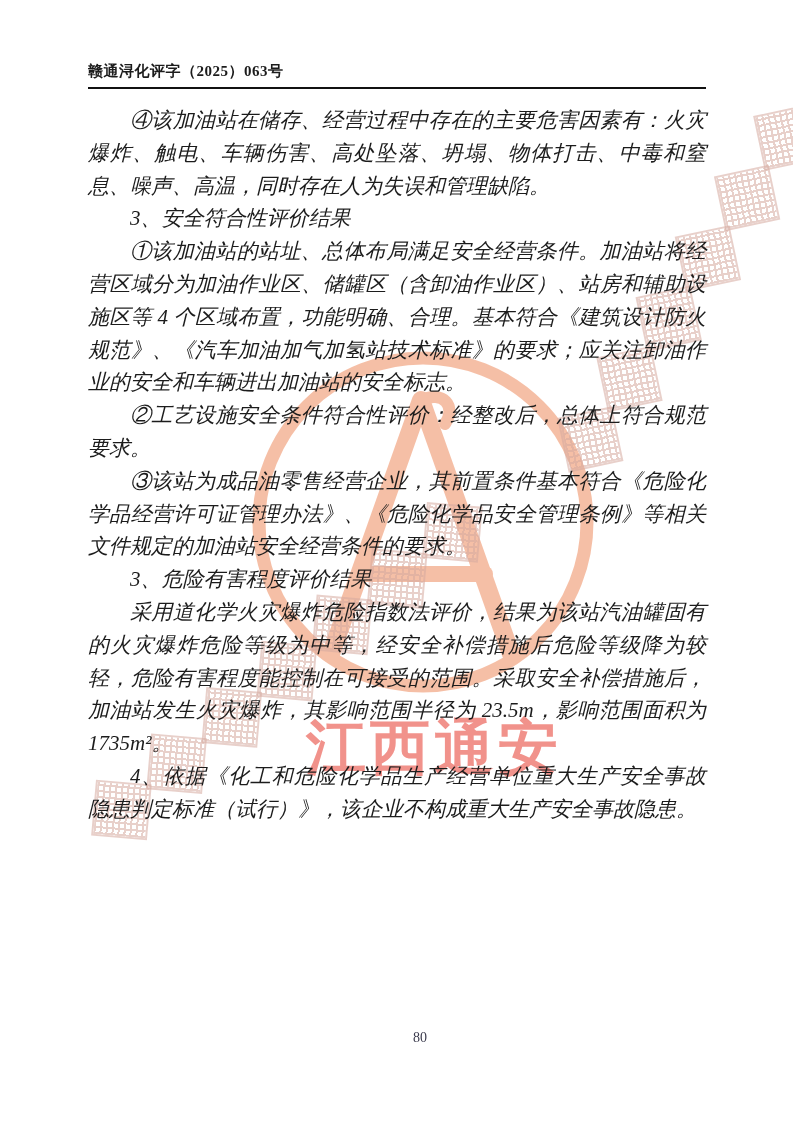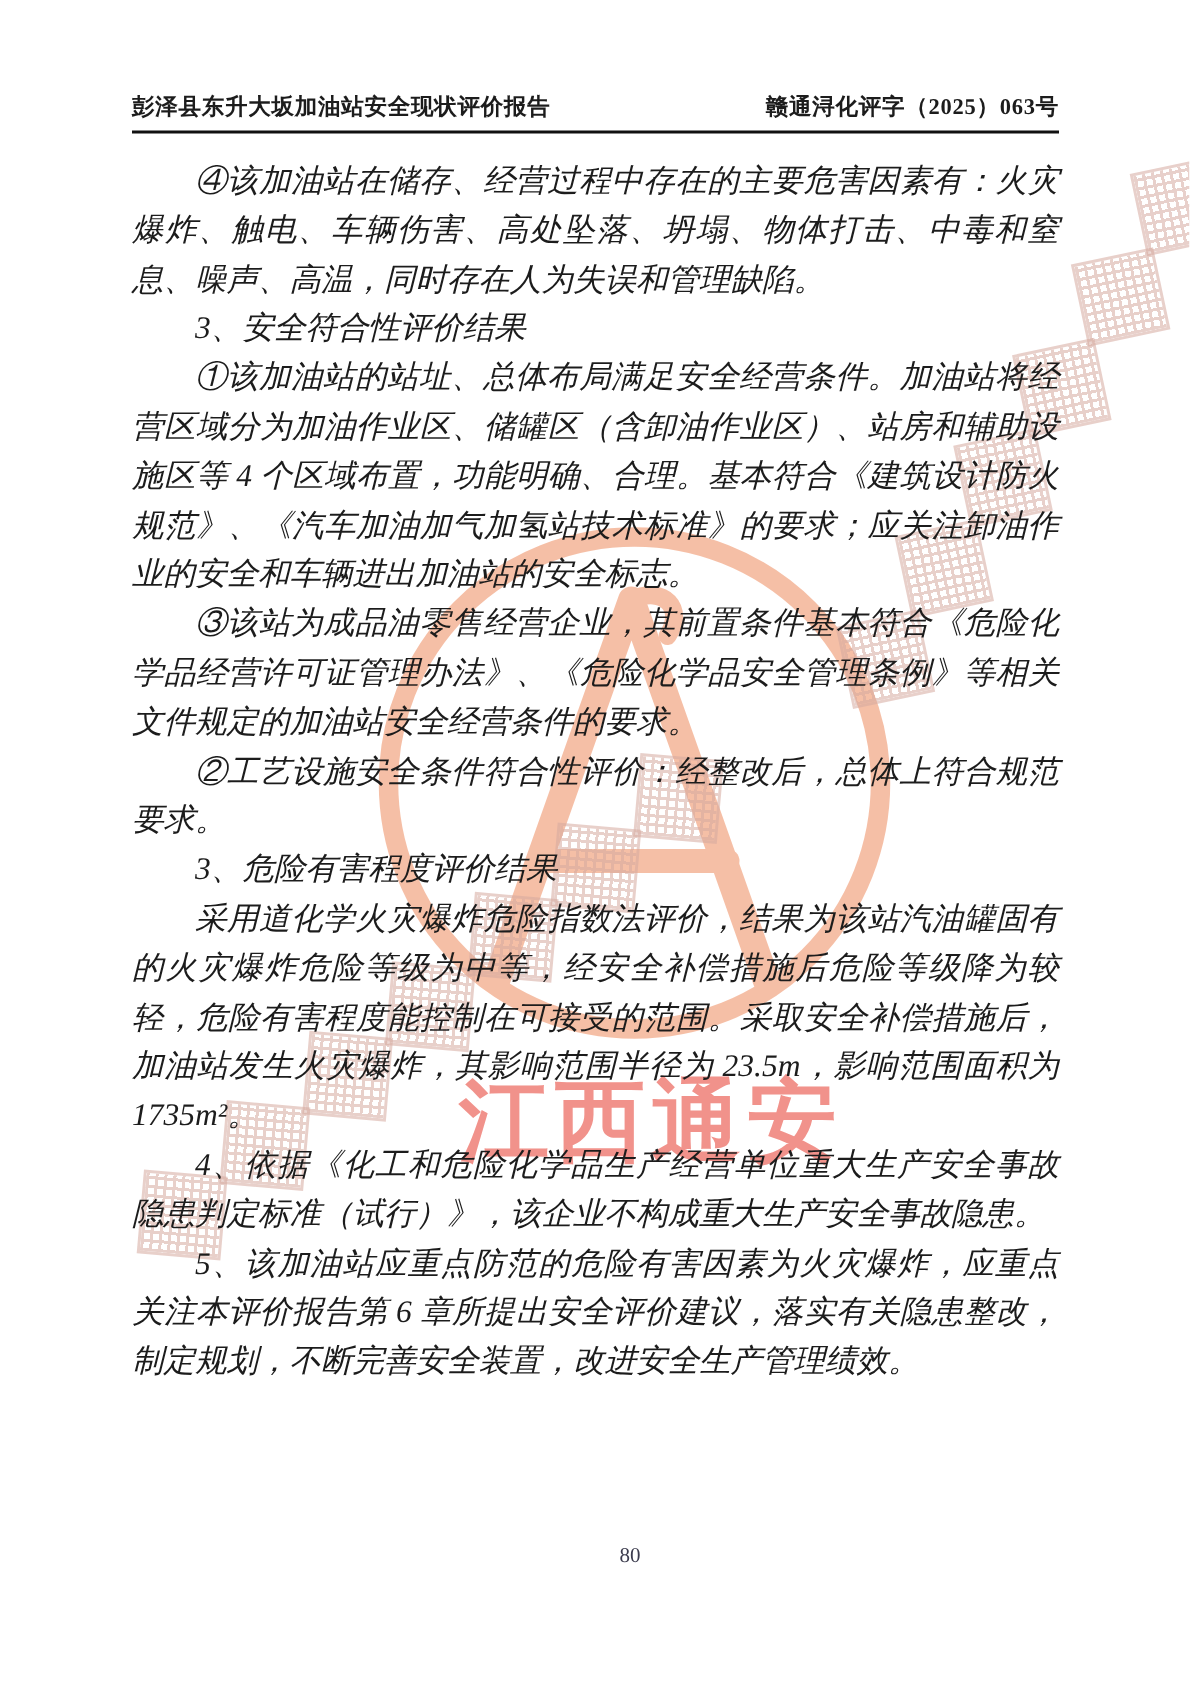--- a/index.html
+++ b/index.html
@@ -89,31 +89,29 @@
       <div class="wm-diamond"></div>
       <div class="wm-diamond"></div>
       <div class="wm-diamond"></div>
       <div class="wm-diamond"></div>
       <div class="wm-diamond"></div>
       <div class="wm-diamond"></div>
     </div>
   </div>
 
   <div class="header">
-    <span>彭泽县东升大坂加油站安全现状评价报告</span>
     <span>赣通浔化评字（2025）063号</span>
   </div>
 
   <div class="body-text">
     <p>④该加油站在储存、经营过程中存在的主要危害因素有：火灾爆炸、触电、车辆伤害、高处坠落、坍塌、物体打击、中毒和窒息、噪声、高温，同时存在人为失误和管理缺陷。</p>
     <p>3、安全符合性评价结果</p>
     <p>①该加油站的站址、总体布局满足安全经营条件。加油站将经营区域分为加油作业区、储罐区（含卸油作业区）、站房和辅助设施区等 4 个区域布置，功能明确、合理。基本符合《建筑设计防火规范》、《汽车加油加气加氢站技术标准》的要求；应关注卸油作业的安全和车辆进出加油站的安全标志。</p>
+    <p>②工艺设施安全条件符合性评价：经整改后，总体上符合规范要求。</p>
     <p>③该站为成品油零售经营企业，其前置条件基本符合《危险化学品经营许可证管理办法》、《危险化学品安全管理条例》等相关文件规定的加油站安全经营条件的要求。</p>
-    <p>②工艺设施安全条件符合性评价：经整改后，总体上符合规范要求。</p>
     <p>3、危险有害程度评价结果</p>
     <p>采用道化学火灾爆炸危险指数法评价，结果为该站汽油罐固有的火灾爆炸危险等级为中等，经安全补偿措施后危险等级降为较轻，危险有害程度能控制在可接受的范围。采取安全补偿措施后，加油站发生火灾爆炸，其影响范围半径为 23.5m，影响范围面积为 1735m²。</p>
     <p>4、依据《化工和危险化学品生产经营单位重大生产安全事故隐患判定标准（试行）》，该企业不构成重大生产安全事故隐患。</p>
-    <p>5、该加油站应重点防范的危险有害因素为火灾爆炸，应重点关注本评价报告第 6 章所提出安全评价建议，落实有关隐患整改，制定规划，不断完善安全装置，改进安全生产管理绩效。</p>
   </div>
 
   <div class="page-number">80</div>
 
 </div>
 
 </body></html>

